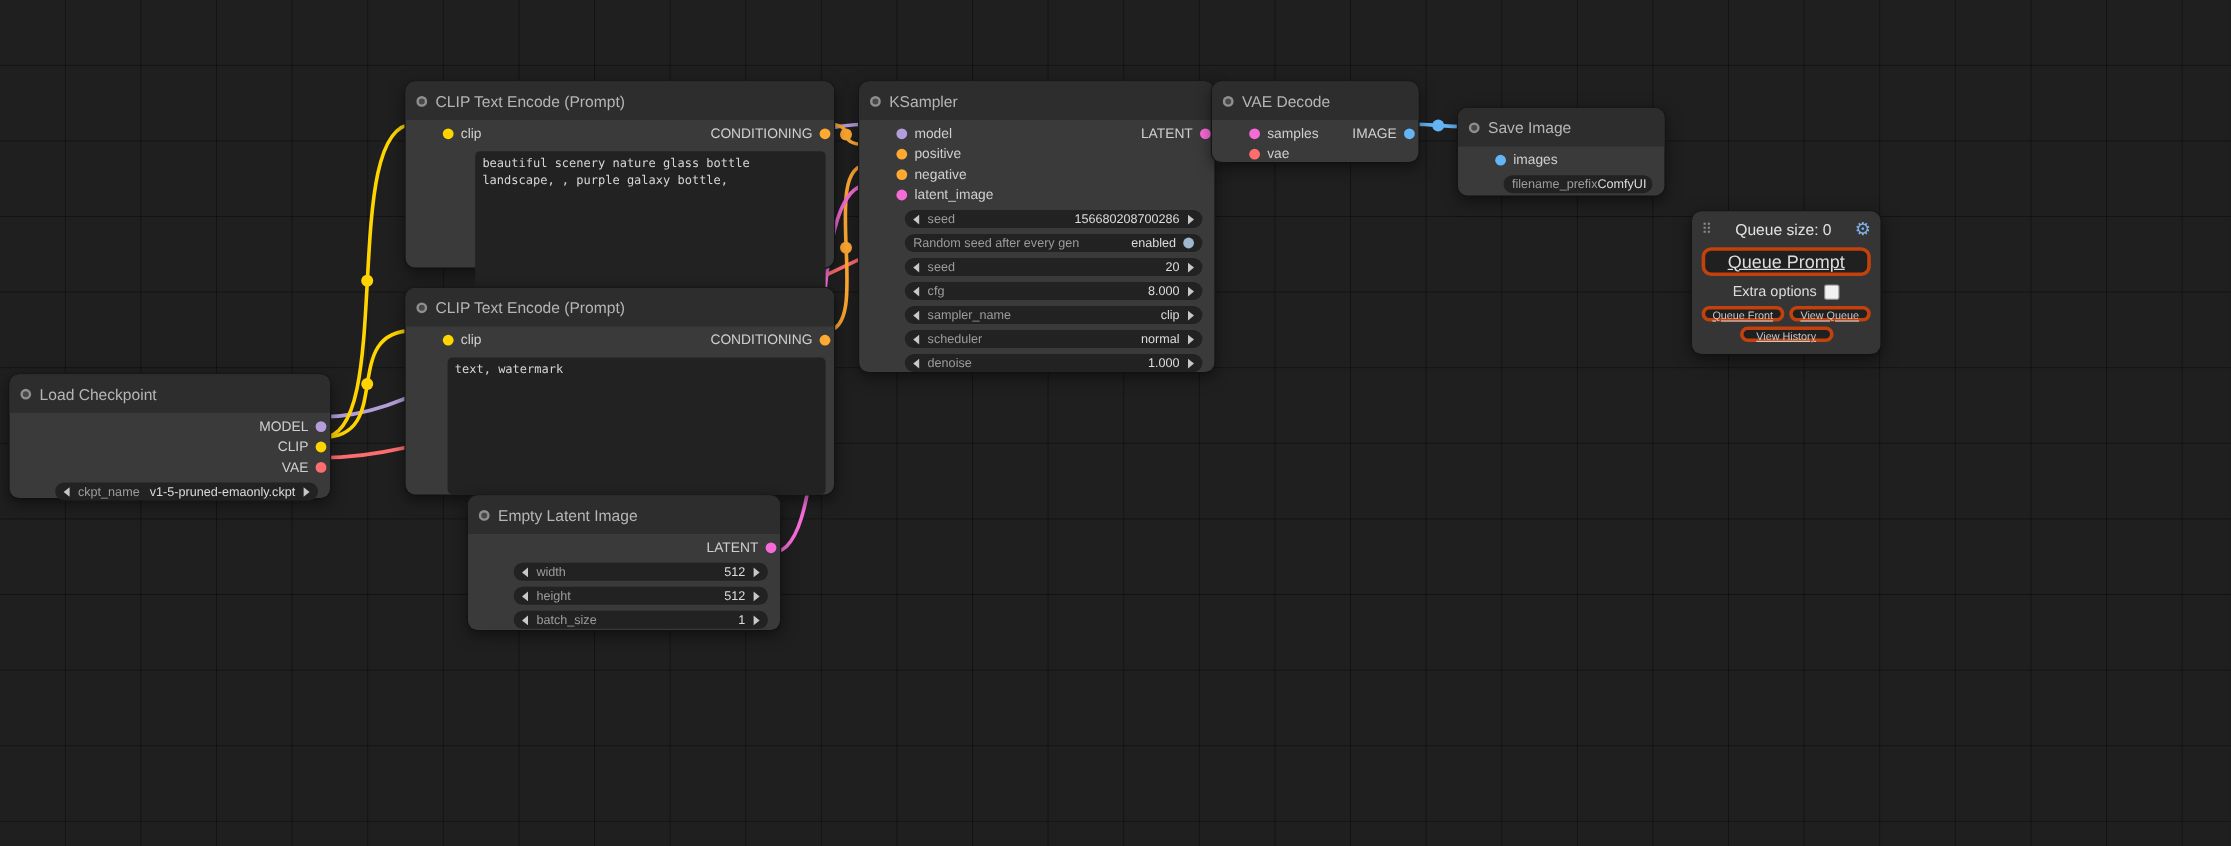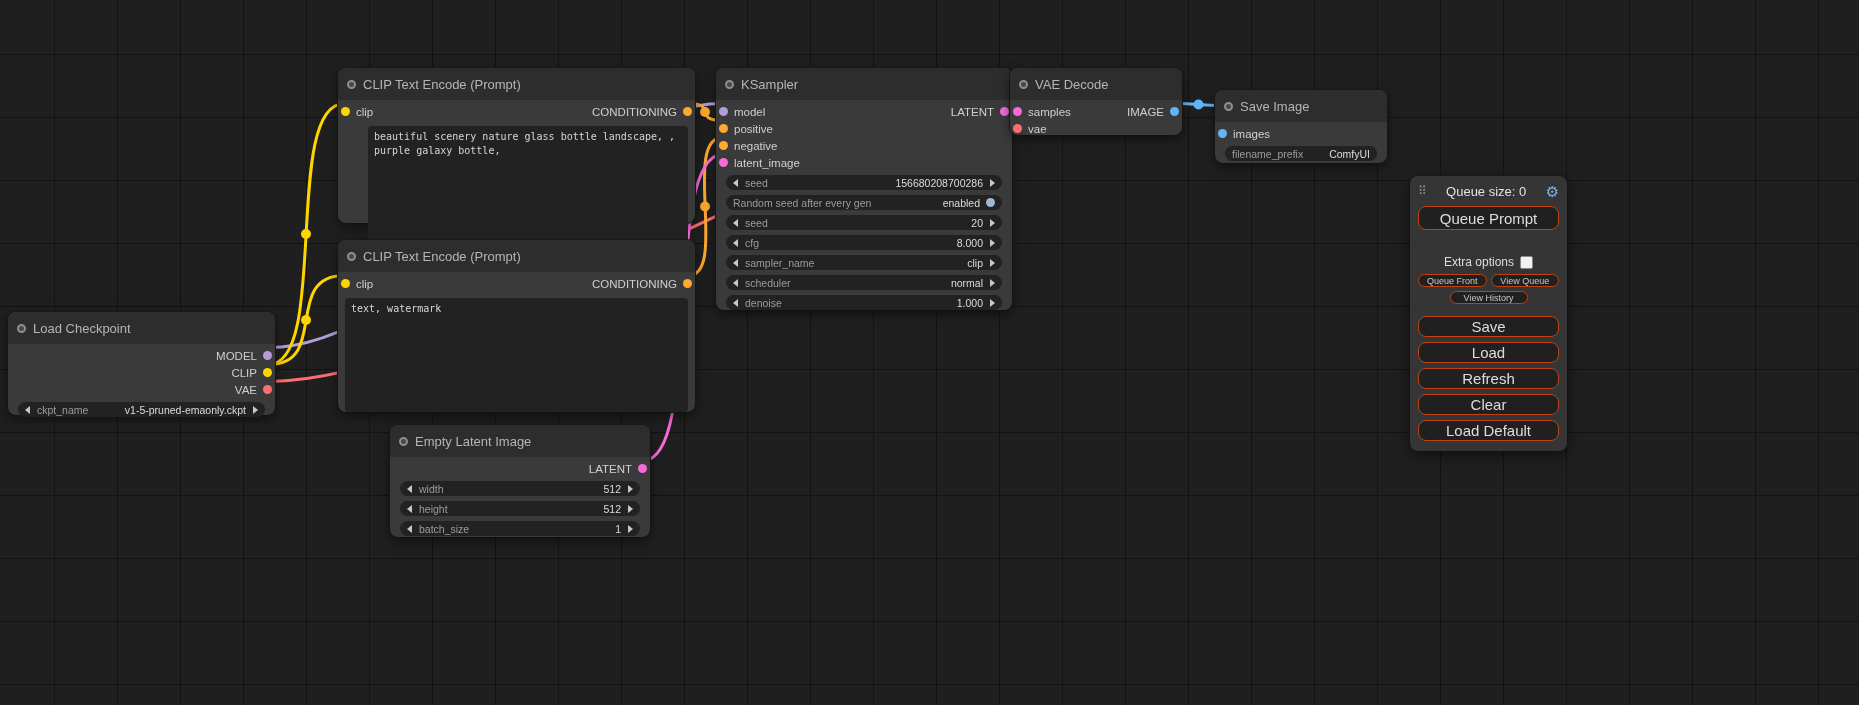--- a/index.html
+++ b/index.html
@@ -20,21 +20,21 @@
   .s-vae{stroke:#FF6E6E}.f-vae{fill:#FF6E6E}
   .s-cond{stroke:#FFA931}.f-cond{fill:#FFA931}
   .s-latent{stroke:#F76BD8}.f-latent{fill:#F76BD8}
   .s-image{stroke:#64B5F6}.f-image{fill:#64B5F6}
 
   .node{position:absolute;z-index:2;background:#3a3a3a;border-radius:8px;box-sizing:border-box;
         box-shadow:0 4px 12px rgba(0,0,0,.5),0 0 0 1px #1c1c1c;}
   .ntitle{height:24px;display:flex;align-items:center;gap:7px;padding:4px 9px;background:#2d2d2d;
           border-radius:8px 8px 0 0;font-size:13px;color:#b5b5b5;white-space:nowrap;}
   .tdot{width:5px;height:5px;border-radius:50%;background:#484848;border:2px solid #8f8f8f;flex:none;}
-  .nbody{padding-top:3px;}
+  .nbody{padding-top:3px;padding-left:28px;}
   .srow{display:flex;justify-content:space-between;align-items:center;height:17px;padding:0 3px;}
   .srow.outonly{justify-content:flex-end;}
   .slot{display:flex;align-items:center;gap:6px;font-size:11.5px;color:#cfcfcf;}
   .sdot{width:9px;height:9px;border-radius:50%;flex:none;}
   .c-model{background:#B39DDB}.c-clip{background:#FFD500}.c-vae{background:#FF6E6E}
   .c-cond{background:#FFA931}.c-latent{background:#F76BD8}.c-image{background:#64B5F6}
 
   .widgets{padding:4px 10px 0;}
   .widget{display:flex;align-items:center;height:15px;background:#222;border-radius:8px;
           margin-bottom:5px;padding:0 7px;font-size:10.5px;}
@@ -47,38 +47,38 @@
   .arr.r{border-top:4px solid transparent;border-bottom:4px solid transparent;border-left:5px solid #c8c8c8;}
   .tgl{width:9px;height:9px;border-radius:50%;background:#9FB8CE;margin-left:6px;flex:none;}
 
   .textbox{margin:6px 7px 0;background:#222;border-radius:4px;padding:4px 6px;box-sizing:border-box;
            font-family:"DejaVu Sans Mono",monospace;font-size:10px;line-height:14px;color:#d6d6d6;
            white-space:pre-wrap;overflow:hidden;}
 
   #n-loadckpt{left:8px;top:312px;width:267px;height:103px;}
   #n-clip-pos{left:338px;top:68px;width:357px;height:155px;}
   #n-clip-neg{left:338px;top:240px;width:357px;height:172px;}
-  #n-latent{left:390px;top:425px;width:260px;height:112px;}
+  #n-latent{left:390px;top:413px;width:260px;height:112px;}
   #n-ksampler{left:716px;top:68px;width:296px;height:242px;}
   #n-vae{left:1010px;top:68px;width:172px;height:67px;}
   #n-save{left:1215px;top:70px;width:172px;height:73px;margin-top:20px;}
   #n-clip-pos .textbox{height:119px;margin-left:30px;}
   #n-clip-neg .textbox{height:114px;}
 
   .menu{position:absolute;z-index:3;left:1410px;top:176px;width:157px;box-sizing:border-box;
         background:#353535;border-radius:8px;padding:6px 8px 10px;
         box-shadow:0 4px 14px rgba(0,0,0,.55),0 0 0 1px #1c1c1c;}
   .menu-header{display:flex;align-items:center;justify-content:space-between;height:18px;}
   .drag{color:#8a8a8a;font-size:12px;line-height:1;}
   .qsize{font-size:13px;color:#e2e2e2;}
   .gear{color:#7EB1E8;font-size:15px;line-height:1;}
-  .btn{display:block;width:100%;background:#202020;border:1px solid #c2410c;border-radius:8px;
-       color:#ddd;font-family:inherit;cursor:pointer;box-sizing:border-box;padding:0;}
+  .btn{display:block;width:100%;background:#202020;border:3px solid #c2410c;border-radius:8px;
+       color:#ddd;font-family:inherit;cursor:pointer;box-sizing:border-box;padding:0;text-decoration:underline;}
   .btn.qp{height:24px;font-size:15px;margin-top:6px;}
-  .extra-row{display:flex;justify-content:center;align-items:center;gap:6px;margin-top:25px;
+  .extra-row{display:flex;justify-content:center;align-items:center;gap:6px;margin-top:6px;
              font-size:12px;color:#ddd;height:14px;text-align:center;}
   .checkbox{width:11px;height:11px;background:#f2f2f2;border:1px solid #888;border-radius:2px;flex:none;}
   .small-row{display:flex;gap:4px;margin-top:5px;}
   .small-row .btn{flex:1;}
   .btn.small{height:13px;font-size:9px;border-radius:7px;color:#c8c8c8;}
   .btn.vh{width:78px;margin:4px auto 0;}
   .btn-group{margin-top:12px;}
   .btn.big{height:21px;font-size:15px;margin-top:5px;}
 </style>
 </head>
@@ -350,20 +350,13 @@
   <button class="btn qp">Queue Prompt</button>
   <div class="extra-row">
     <span>Extra options</span>
     <span class="checkbox"></span>
   </div>
   <div class="small-row">
     <button class="btn small">Queue Front</button>
     <button class="btn small">View Queue</button>
   </div>
   <button class="btn small vh">View History</button>
-  <div class="btn-group">
-    <button class="btn big">Save</button>
-    <button class="btn big">Load</button>
-    <button class="btn big">Refresh</button>
-    <button class="btn big">Clear</button>
-    <button class="btn big">Load Default</button>
-  </div>
 </div>
 
 </body></html>

